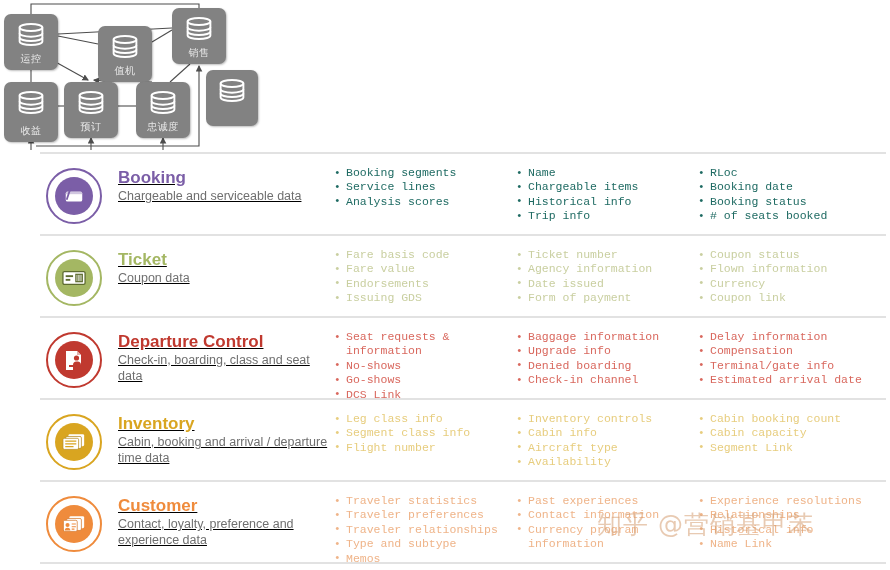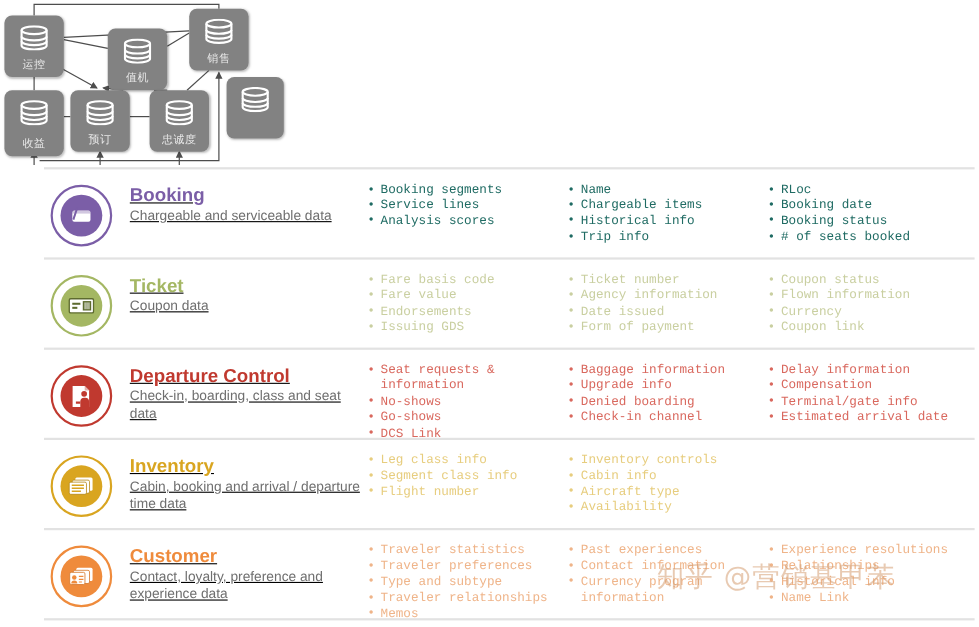--- a/index.html
+++ b/index.html
@@ -391,20 +391,27 @@
             <li>Segment class info</li>
             <li>Flight number</li>
           </ul>
         </div>
         <div class="bcol">
           <ul class="blist" style="color: rgb(231, 205, 126);">
             <li>Inventory  controls</li>
             <li>Cabin info</li>
             <li>Aircraft type</li>
             <li>Availability</li>
+          </ul>
+        </div>
+        <div class="bcol c3">
+          <ul class="blist" style="color: rgb(231, 205, 126);">
+            <li>Cabin booking count</li>
+            <li>Cabin capacity</li>
+            <li>Segment Link</li>
           </ul>
         </div>
       </div>
     </div>
     <div class="row r4">
       <div class="row-left">
         <div class="badge" style="color: rgb(239, 139, 60);">
           <div class="badge-inner">
             <svg width="24" height="20" viewBox="0 0 26 20">
               <rect x="8" y="1.5" width="16" height="13" rx="1.5" fill="#ffffff"></rect>
@@ -419,22 +426,22 @@
         <div class="row-titles">
           <div class="row-title" style="color: rgb(239, 139, 60);">Customer</div>
           <div class="row-sub">Contact, loyalty, preference and experience data</div>
         </div>
       </div>
       <div class="row-right">
         <div class="bcol">
           <ul class="blist" style="color: rgb(239, 180, 137);">
             <li>Traveler statistics</li>
             <li>Traveler preferences</li>
+            <li>Traveler relationships</li>
             <li>Type  and subtype</li>
-            <li>Traveler relationships</li>
             <li>Memos</li>
           </ul>
         </div>
         <div class="bcol">
           <ul class="blist" style="color: rgb(239, 180, 137);">
             <li>Past experiences</li>
             <li>Contact information</li>
             <li class="wrap">Currency program information</li>
           </ul>
         </div>

